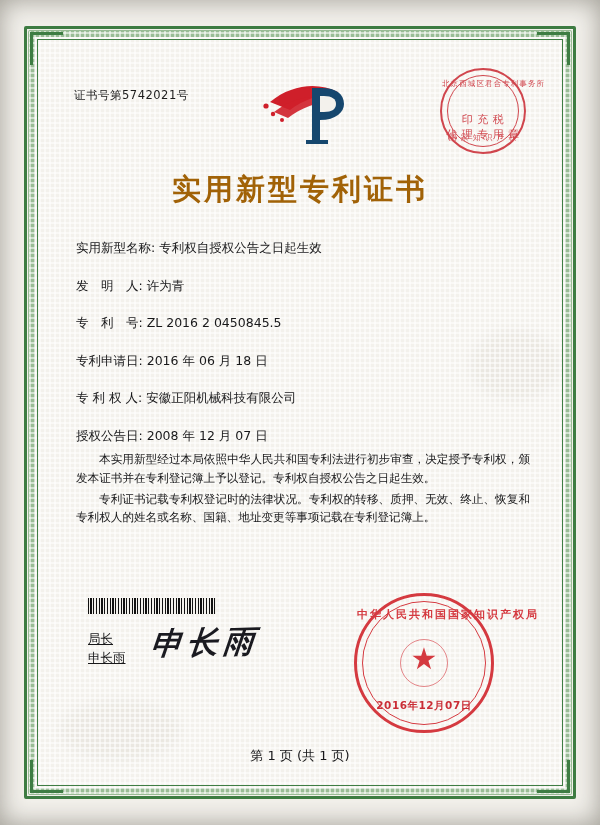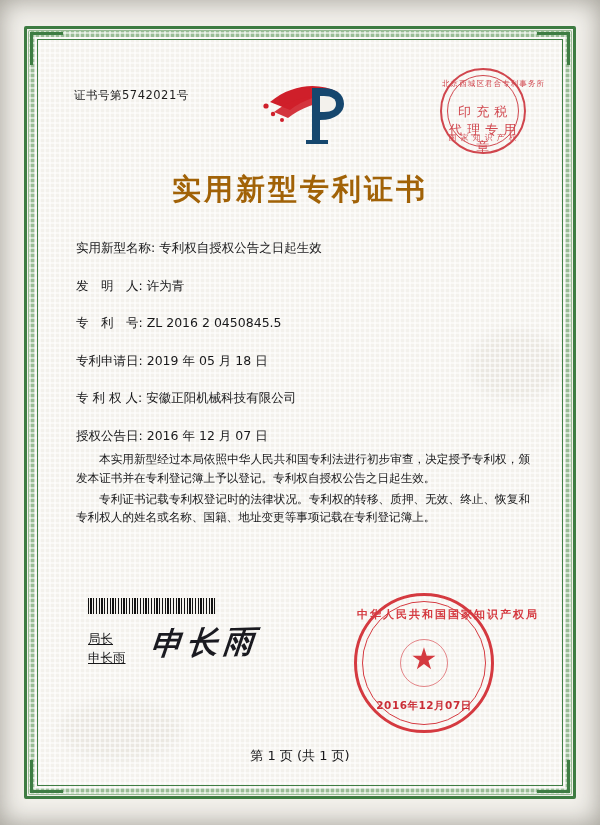--- a/index.html
+++ b/index.html
@@ -223,22 +223,22 @@
   }
   .seal-top .arc-bottom {
     position: absolute;
     left: 0; right: 0; bottom: 9px;
     font-size: 7.6px;
     letter-spacing: 1px;
     white-space: nowrap;
   }
   .seal-top .mid {
     position: absolute;
-    left: 0; right: 0; top: 33px;
-    font-size: 13px;
+    left: 0; right: 0; top: 43px;
+    font-size: 11px;
     line-height: 1.35;
     letter-spacing: 0.5px;
   }
 
   .seal-main {
     position: absolute;
     right: 60px;
     bottom: 42px;
     width: 140px;
     height: 140px;
@@ -360,29 +360,29 @@
       <div class="field">
         <span class="label">发　明　人:</span>
         <span class="value">许为青</span>
       </div>
       <div class="field">
         <span class="label">专　利　号:</span>
         <span class="value">ZL 2016 2 0450845.5</span>
       </div>
       <div class="field">
         <span class="label">专利申请日:</span>
-        <span class="value">2019 年 05 月 18 日</span>
+        <span class="value">2016 年 06 月 18 日</span>
       </div>
       <div class="field">
         <span class="label">专 利 权 人:</span>
         <span class="value">安徽正阳机械科技有限公司</span>
       </div>
       <div class="field">
         <span class="label">授权公告日:</span>
-        <span class="value">2016 年 12 月 07 日</span>
+        <span class="value">2008 年 12 月 07 日</span>
       </div>
     </div>
 
     <div class="paras">
       <p>本实用新型经过本局依照中华人民共和国专利法进行初步审查，决定授予专利权，颁发本证书并在专利登记簿上予以登记。专利权自授权公告之日起生效。</p>
       <p>专利证书记载专利权登记时的法律状况。专利权的转移、质押、无效、终止、恢复和专利权人的姓名或名称、国籍、地址变更等事项记载在专利登记簿上。</p>
     </div>
 
     <div class="barcode"></div>
 

